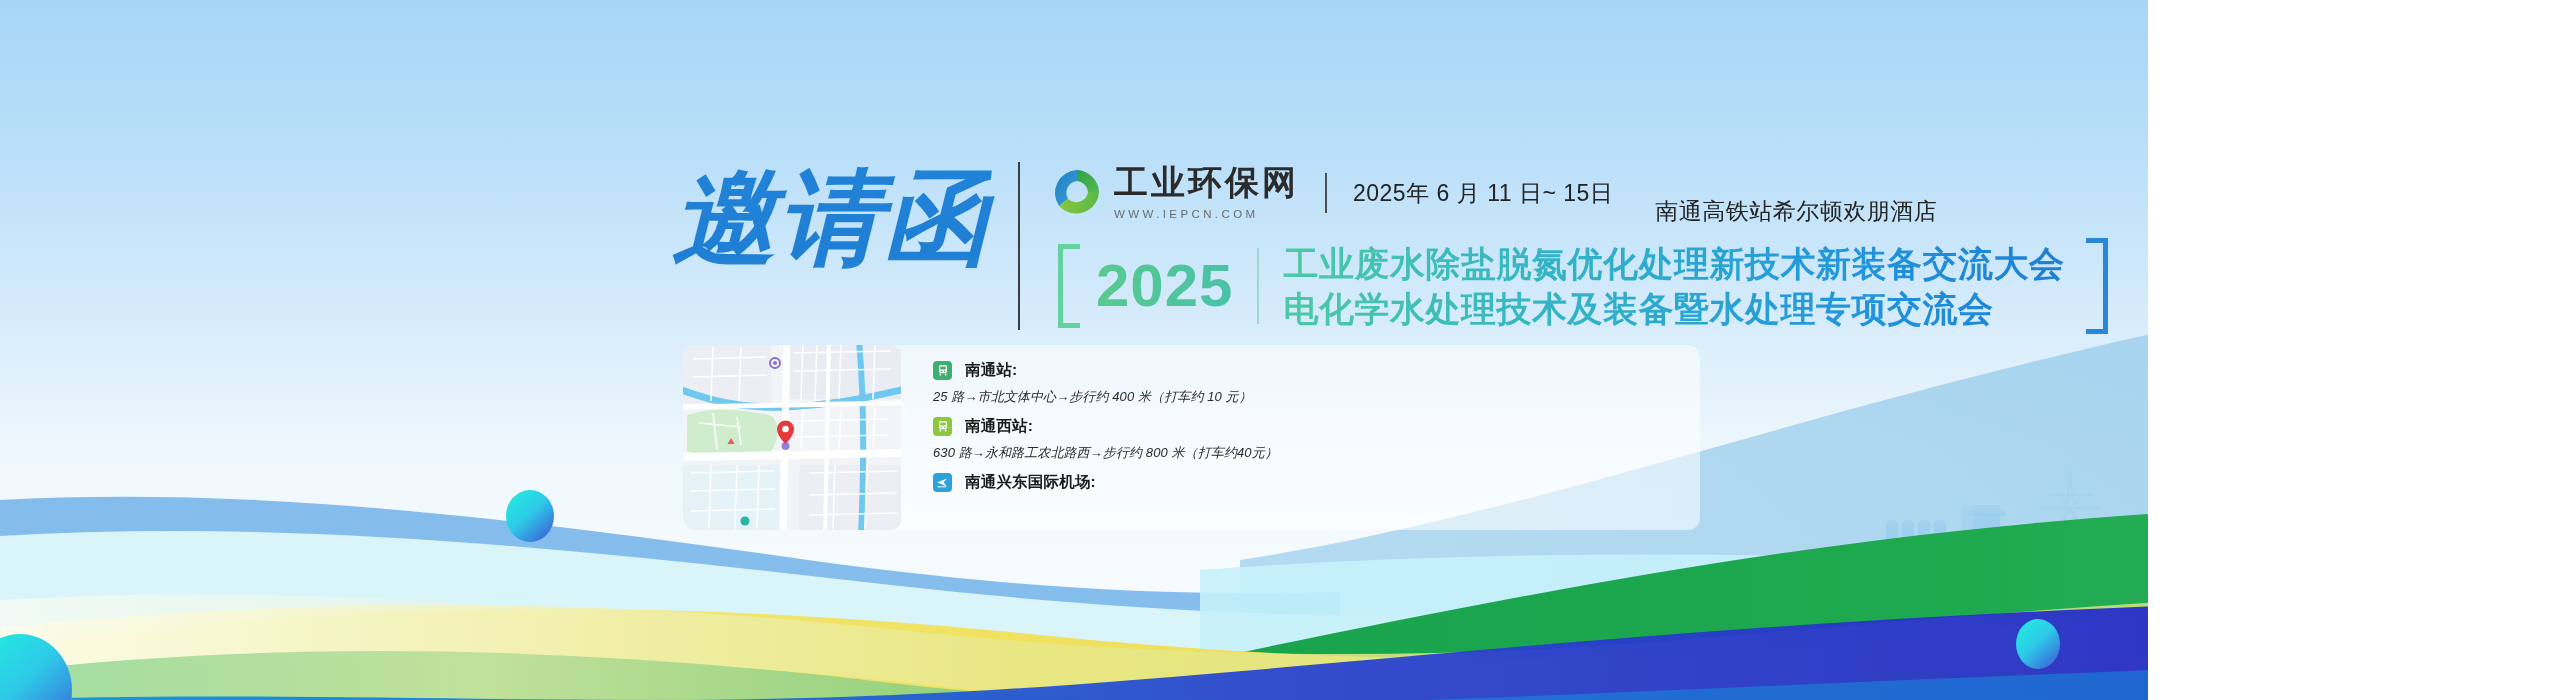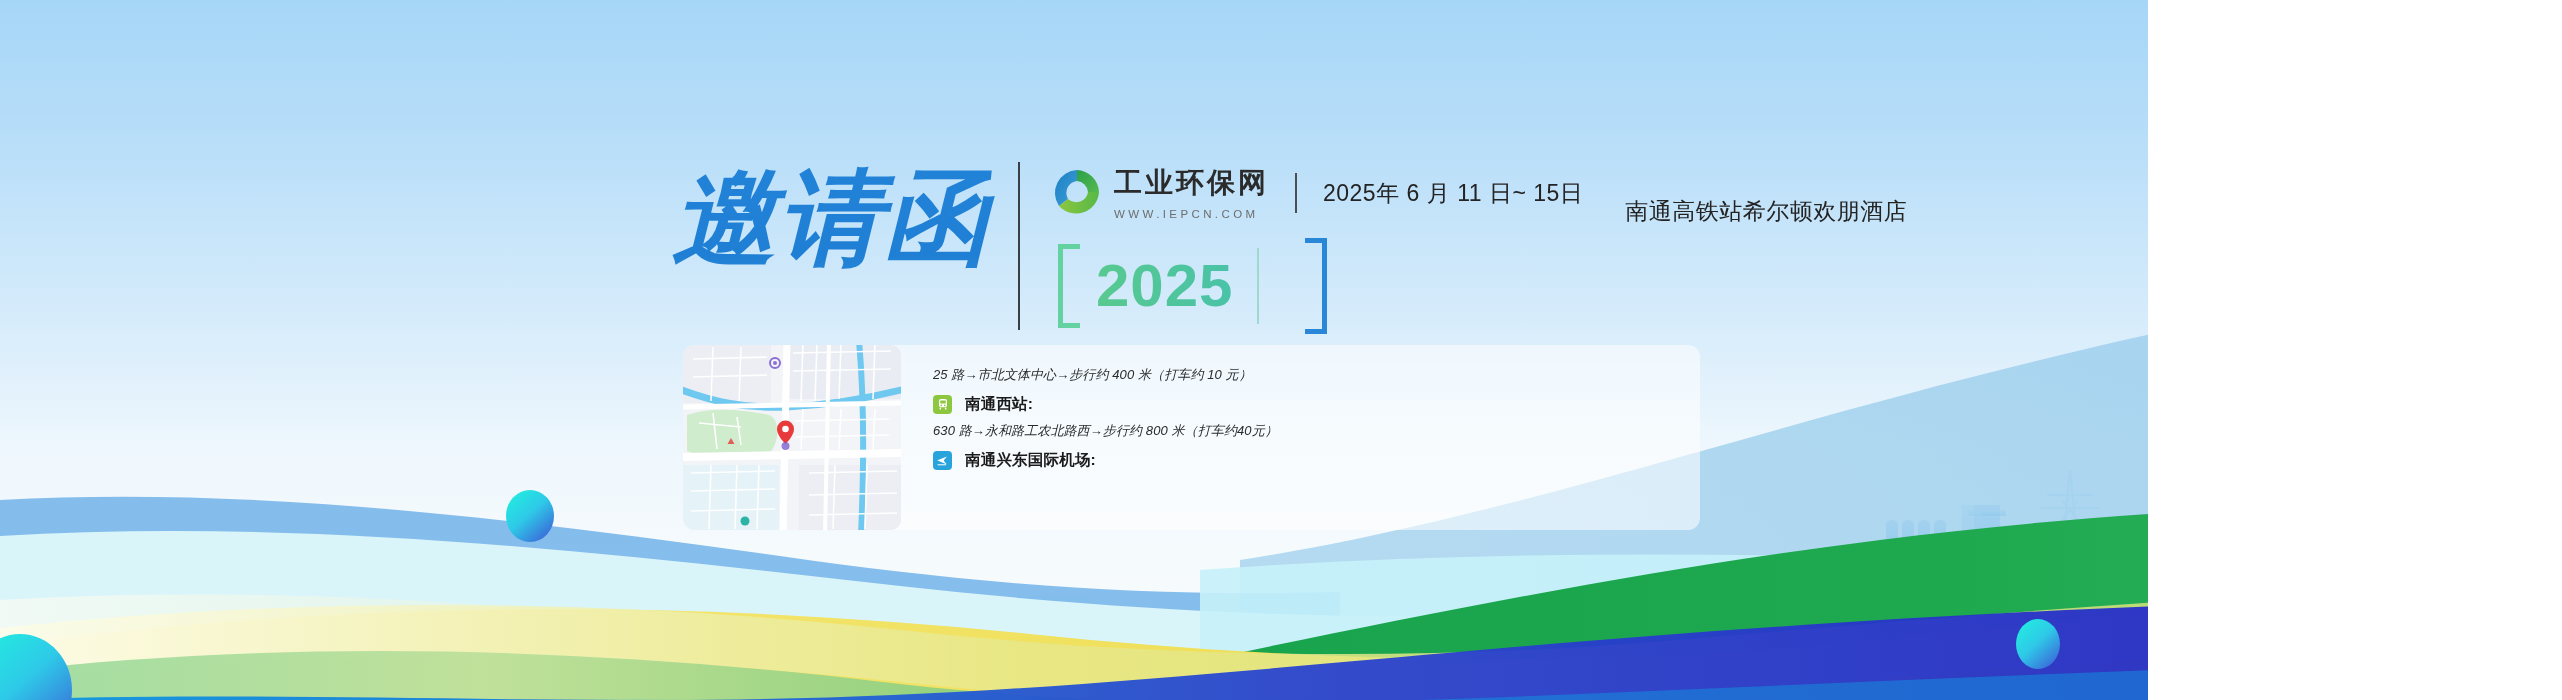--- a/index.html
+++ b/index.html
@@ -45,21 +45,21 @@
     background: #3a3f45;
     margin: 4px 30px 4px 12px;
     align-self: stretch;
   }
   .header-right { display: flex; flex-direction: column; justify-content: flex-start; padding-top: 4px; }
 
   .logo-line { display: flex; align-items: center; height: 62px; }
   .logo-mark { width: 54px; height: 54px; position: relative; flex: 0 0 auto; margin-right: 10px; }
   .logo-words { display: flex; flex-direction: column; justify-content: center; }
   .logo-cn {
-    font-size: 28px; font-weight: bold; color: #2b2b2b;
+    font-size: 34px; font-weight: bold; color: #2b2b2b;
     letter-spacing: 3px; line-height: 34px;
     font-family: "Liberation Serif", "DejaVu Serif", serif;
   }
   .logo-url {
     font-size: 11.5px; color: #6d6d6d; letter-spacing: 3.4px;
     line-height: 14px; margin-top: 7px;
   }
   .logo-divider { width: 2px; height: 40px; background: #4a4f55; margin: 0 26px; }
   .meta-date { font-size: 23px; color: #232323; letter-spacing: 0.5px; white-space: nowrap; }
   .meta-venue { font-size: 23px; color: #232323; letter-spacing: 0.5px; white-space: nowrap; margin-left: 42px; margin-top: 36px; }
@@ -299,20 +299,24 @@
         </span>
         <span class="logo-divider"></span>
         <span class="meta-date">2025年 6 月 11 日~ 15日</span>
         <span class="meta-venue">南通高铁站希尔顿欢朋酒店</span>
       </div>
 
       <div class="conf-block">
         <span class="bracket-l"></span>
         <span class="year-2025">2025</span>
         <span class="conf-divider"></span>
+        <span class="conf-lines">
+          <span class="conf-line">工业废水除盐脱氮优化处理新技术新装备交流大会</span>
+          <span class="conf-line">电化学水处理技术及装备暨水处理专项交流会</span>
+        </span>
         <span class="bracket-r"></span>
       </div>
 
     </div>
   </div>
 
   <div class="info-card">
 
     <div class="map-thumb">
       <svg width="218" height="185" viewBox="0 0 218 185">
@@ -356,20 +360,33 @@
           <circle cx="102.5" cy="101" r="4" fill="#7c5fd0" opacity="0.8"></circle>
         </g>
 
         <path d="M48 93 l3.5 6 h-7 Z" fill="#e8393b" opacity="0.8"></path>
       </svg>
     </div>
 
     <div class="routes">
 
       <div class="route-group">
+        <div class="route-head">
+          <span class="route-icon" style="background:#3fae6e;">
+            <svg width="12" height="13" viewBox="0 0 12 13">
+              <rect x="2" y="1" width="8" height="8.2" rx="2" fill="#fff"></rect>
+              <rect x="3.2" y="2.4" width="5.6" height="3" rx="0.6" fill="#3fae6e"></rect>
+              <circle cx="4.2" cy="7.4" r="0.8" fill="#3fae6e"></circle>
+              <circle cx="7.8" cy="7.4" r="0.8" fill="#3fae6e"></circle>
+              <rect x="2.6" y="9.4" width="1.5" height="2.2" rx="0.6" fill="#fff"></rect>
+              <rect x="7.9" y="9.4" width="1.5" height="2.2" rx="0.6" fill="#fff"></rect>
+            </svg>
+          </span>
+          <span class="route-name">南通站:</span>
+        </div>
         <div class="route-detail">25 路→市北文体中心→步行约 400 米（打车约 10 元）</div>
       </div>
 
       <div class="route-group">
         <div class="route-head">
           <span class="route-icon" style="background:#8dc63f;">
             <svg width="12" height="13" viewBox="0 0 12 13">
               <rect x="2" y="1" width="8" height="8.2" rx="2" fill="#fff"></rect>
               <rect x="3.2" y="2.4" width="5.6" height="3" rx="0.6" fill="#8dc63f"></rect>
               <circle cx="4.2" cy="7.4" r="0.8" fill="#8dc63f"></circle>

